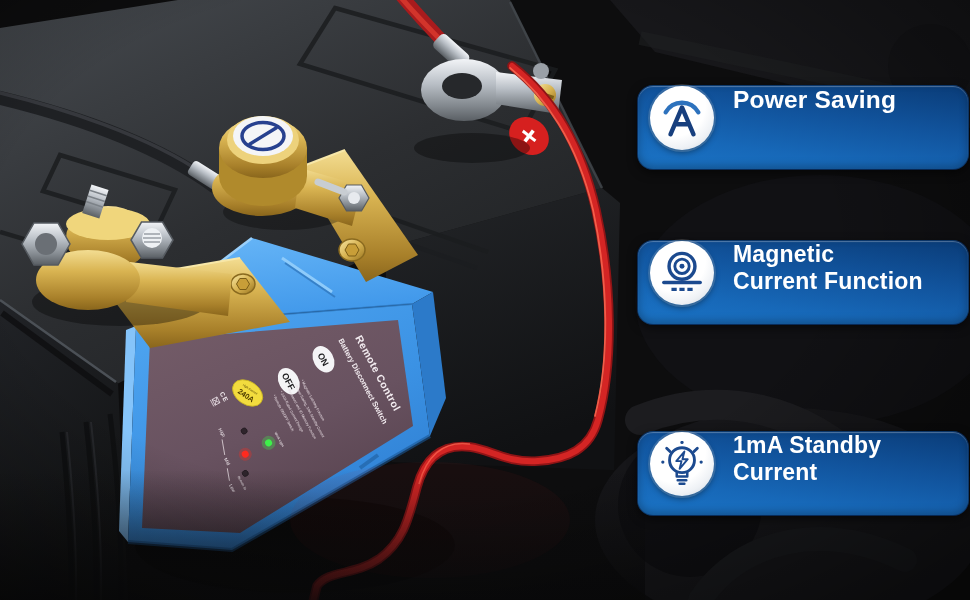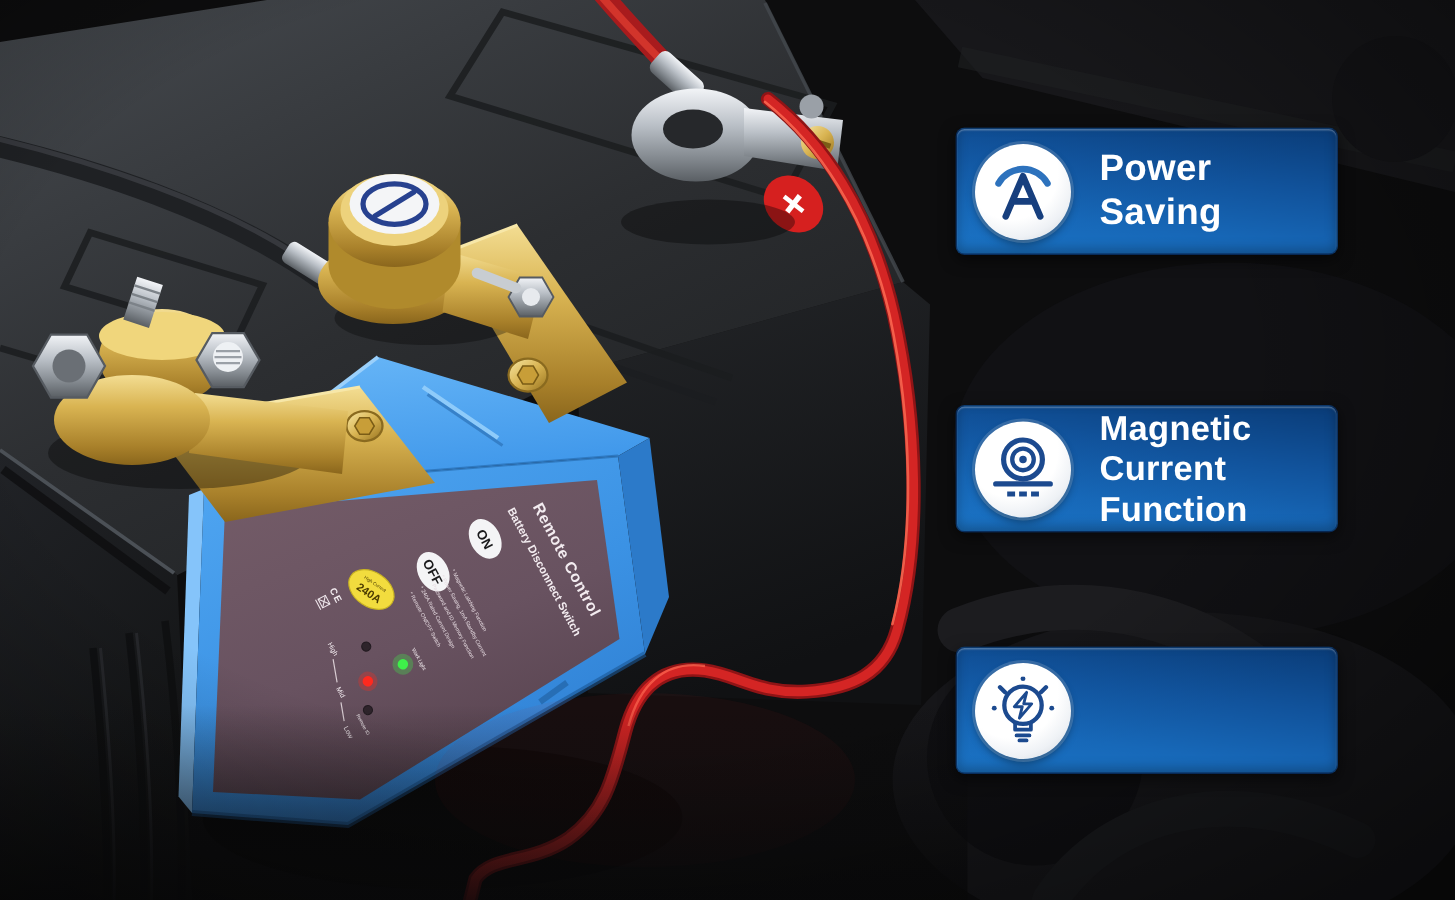--- a/index.html
+++ b/index.html
@@ -2,25 +2,25 @@
 <html><head>
 <meta charset="utf-8">
 <style>
   html,body{margin:0;padding:0;background:#000;}
   #stage{
     position:relative;width:970px;height:600px;overflow:hidden;
     background:#0d0d0e;font-family:"Liberation Sans",sans-serif;
   }
   #scene{position:absolute;left:0;top:0;}
   .feature-card{
-    position:absolute;left:637px;width:255px;height:85px;border-radius:6px;
+    position:absolute;left:637px;width:332px;height:85px;border-radius:16px;
     background:linear-gradient(188deg,#0a3c78 0%,#11539c 38%,#1768b8 72%,#1b74c6 100%);
     box-shadow:inset 0 1px 1px rgba(255,255,255,.28),inset 0 -3px 8px rgba(0,0,0,.28),0 3px 10px rgba(0,0,0,.55);
     border:1px solid rgba(6,28,62,.65);
-    display:flex;align-items:center;box-sizing:border-box;
+    display:flex;box-sizing:border-box;
   }
   .card-icon-circle{
     width:64px;height:64px;border-radius:50%;margin-left:12px;flex:0 0 auto;
     background:radial-gradient(circle at 38% 30%,#ffffff 52%,#eef1f5 72%,#c6ccd4 100%);
     box-shadow:0 0 0 2px rgba(255,255,255,.16),0 3px 6px rgba(0,0,0,.4);
     display:flex;align-items:center;justify-content:center;
   }
   .card-text{
     margin-left:19px;margin-right:8px;color:#ffffff;font-weight:bold;
     font-size:23px;line-height:1.18;letter-spacing:.2px;
@@ -306,21 +306,21 @@
         <path d="M -17,-6 A 19.5 19.5 0 0 1 17,-6" stroke="#2d72bd" stroke-width="4.6" fill="none" stroke-linecap="round"></path>
         <path d="M -12,17 L 0,-11 L 12,17 M -6.6,6.5 L 6.6,6.5" stroke="#173f7e" stroke-width="4.6" fill="none" stroke-linecap="round" stroke-linejoin="round"></path>
       </svg>
     </div>
     <div class="card-text single">
       <span class="card-line">Power Saving</span>
 
     </div>
   </div>
 
-  <div class="feature-card" style="top:270px">
+  <div class="feature-card" style="top:240px">
     <div class="card-icon-circle">
       <svg width="46" height="46" viewBox="-24 -24 48 48">
         <circle cx="0" cy="-7" r="13.5" stroke="#1c4a8f" stroke-width="3.6" fill="none"></circle>
         <circle cx="0" cy="-7" r="7.5" stroke="#1c4a8f" stroke-width="3" fill="none"></circle>
         <circle cx="0" cy="-7" r="2.6" fill="#1c4a8f"></circle>
         <path d="M -19,10 L 19,10" stroke="#1c4a8f" stroke-width="3.6" stroke-linecap="round"></path>
         <path d="M -11,17 h5.5 M -2.7,17 h5.4 M 5.6,17 h5.5" stroke="#1c4a8f" stroke-width="3.4"></path>
       </svg>
     </div>
     <div class="card-text">
@@ -334,15 +334,19 @@
       <svg width="46" height="46" viewBox="-24 -24 48 48">
         <circle cx="0" cy="-4" r="13" stroke="#1c4a8f" stroke-width="3" fill="none"></circle>
         <path d="M -5.5,8.5 L -5.5,13 M 5.5,8.5 L 5.5,13 M -5.5,13 H 5.5 M -4.5,17 H 4.5 M -2.5,20.5 H 2.5" stroke="#1c4a8f" stroke-width="2.6" stroke-linecap="round"></path>
         <path d="M 2.5,-13 L -6,-3 L -0.5,-3 L -2.5,5 L 6,-5 L 0.5,-5 Z" stroke="#1c4a8f" stroke-width="2" fill="none" stroke-linejoin="round"></path>
         <circle cx="0" cy="-22.5" r="1.7" fill="#1c4a8f"></circle>
         <circle cx="-20" cy="-2" r="1.7" fill="#1c4a8f"></circle>
         <circle cx="20" cy="-2" r="1.7" fill="#1c4a8f"></circle>
         <path d="M -16,-16.5 L -12.5,-13 M 16,-16.5 L 12.5,-13" stroke="#1c4a8f" stroke-width="3" stroke-linecap="round"></path>
       </svg>
     </div>
+    <div class="card-text">
+      <span class="card-line">1mA Standby</span>
+      <span class="card-line">Current</span>
+    </div>
   </div>
 
 </div>
 
 </body></html>

